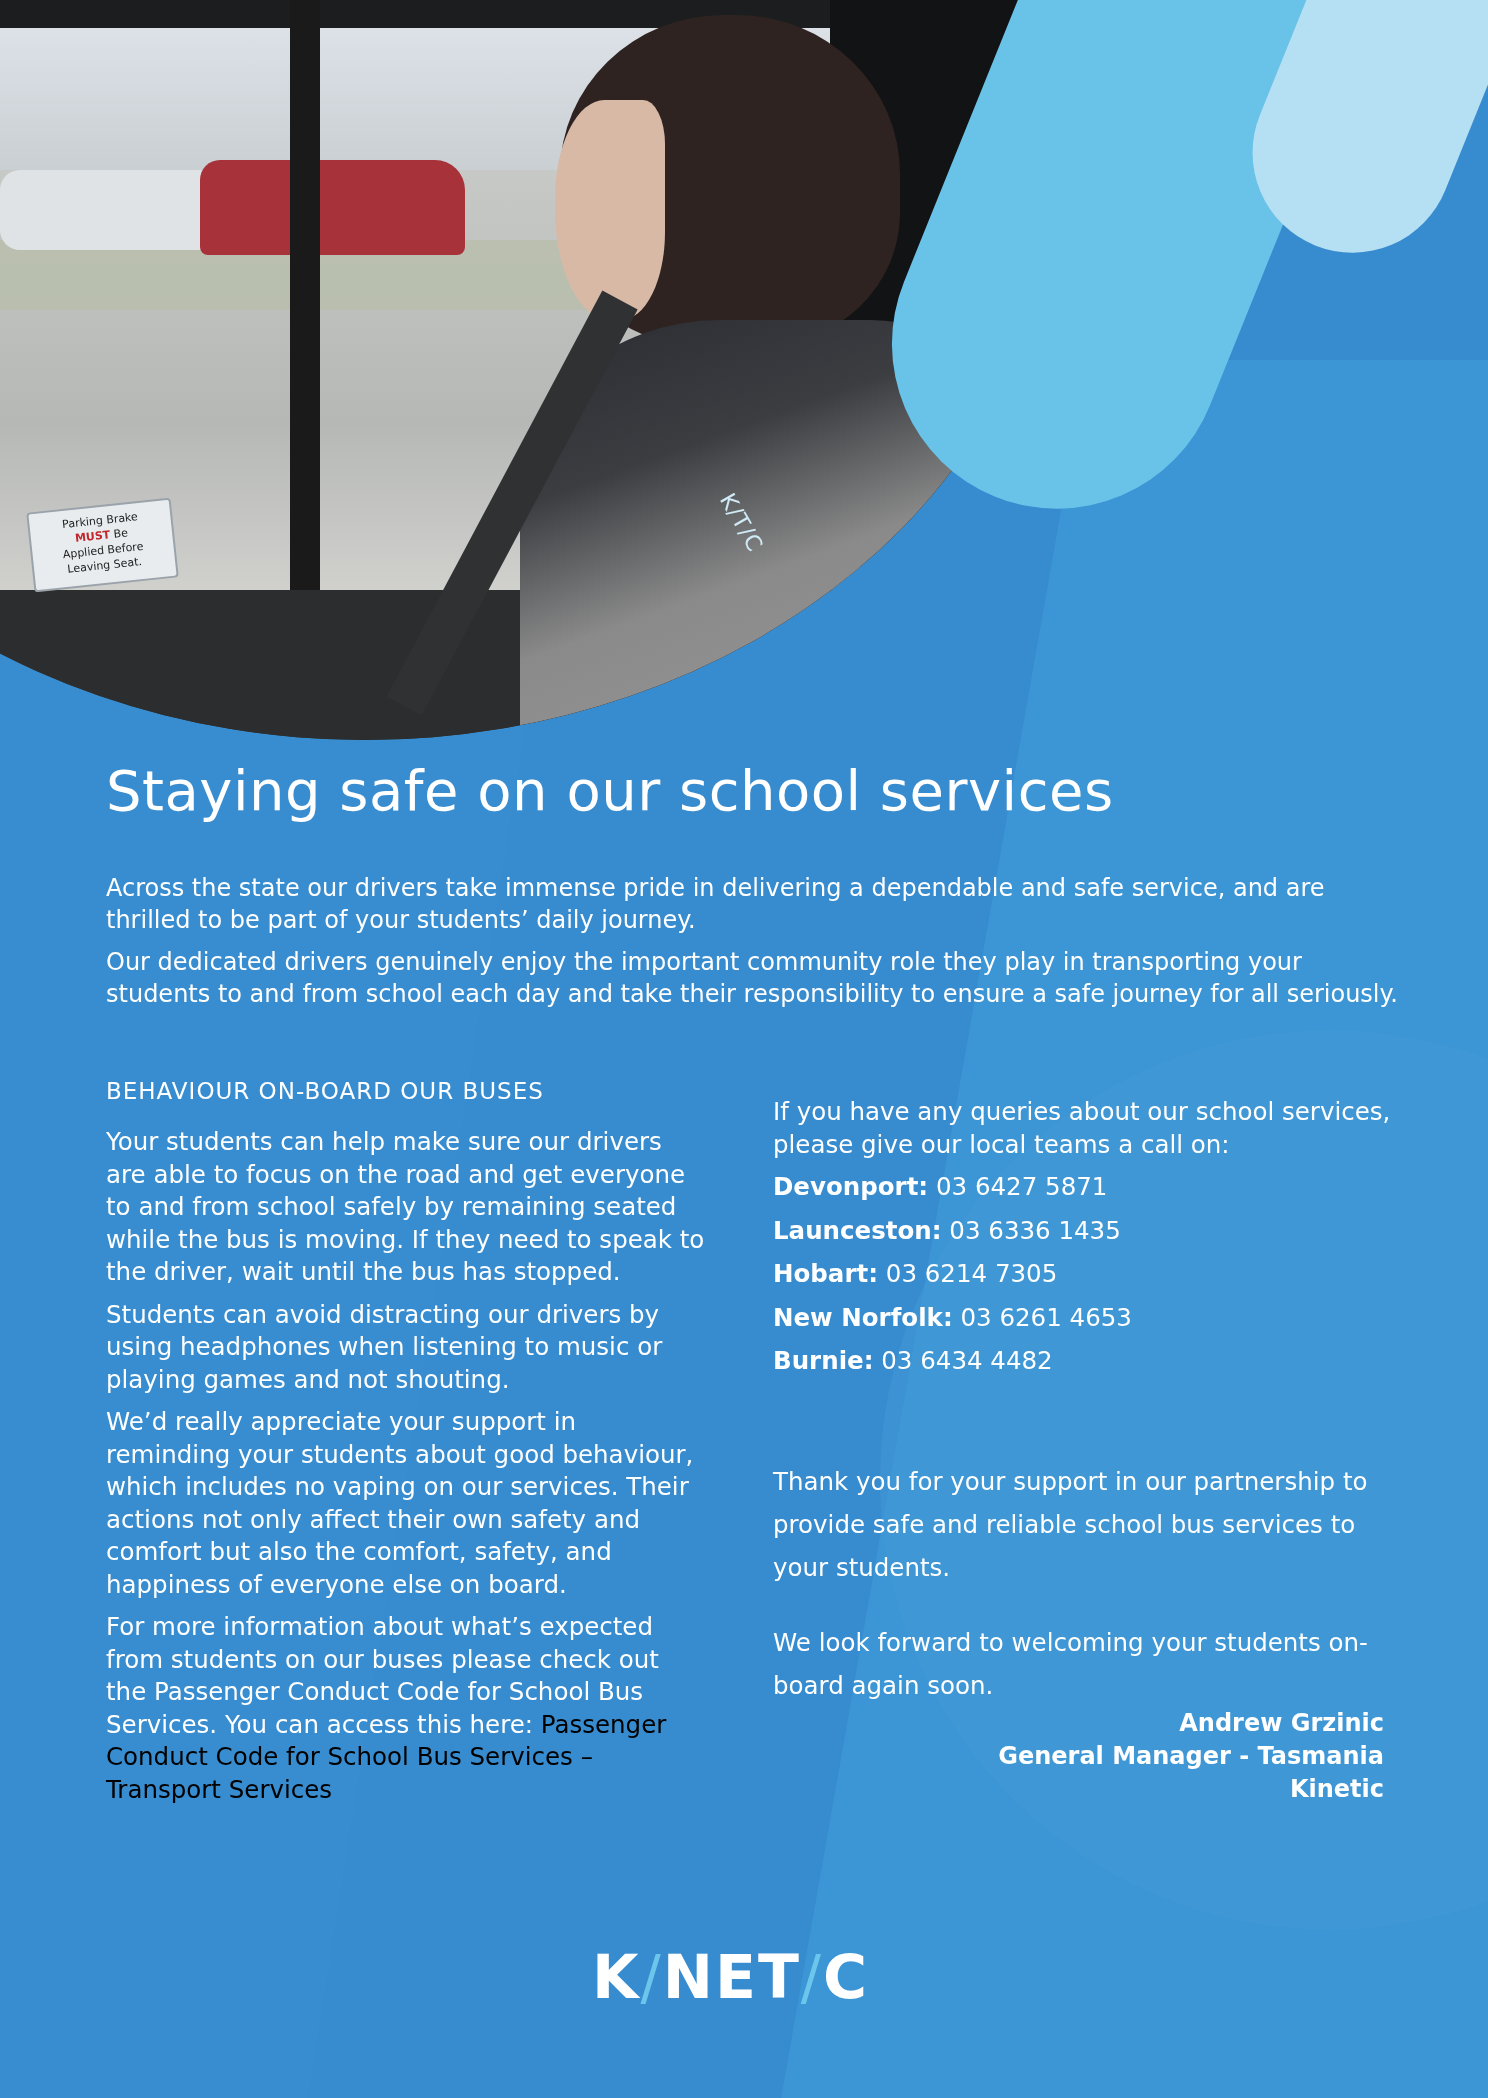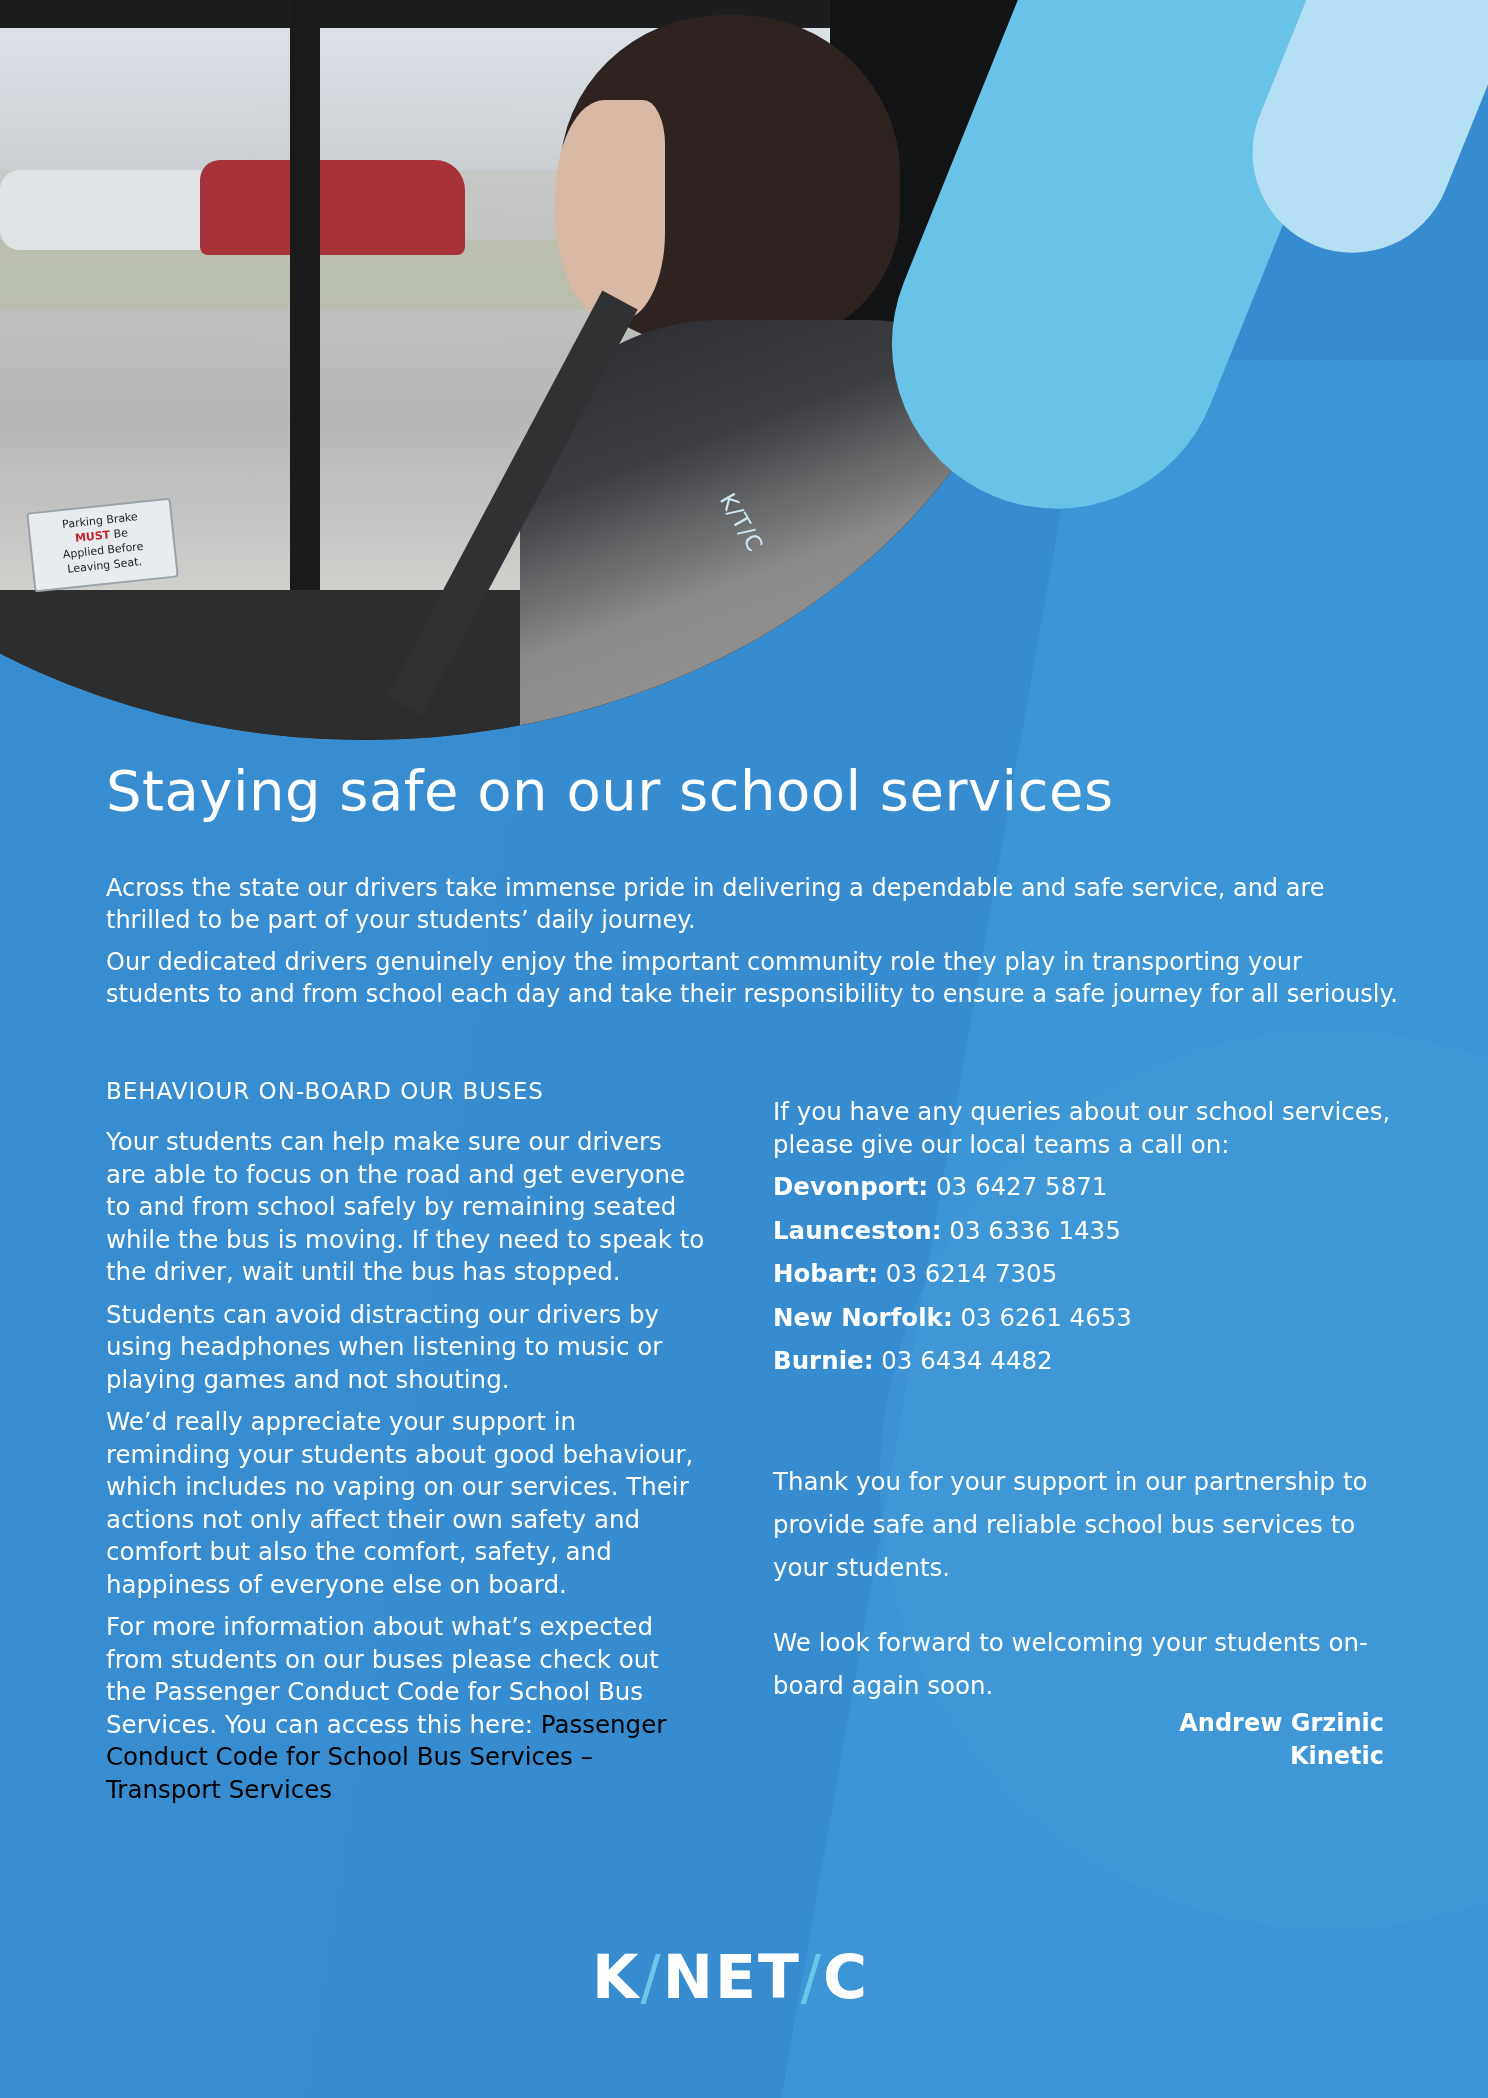--- a/index.html
+++ b/index.html
@@ -159,19 +159,20 @@
     </div>
   </div>
 
   <div class="thanks">
     <p>Thank you for your support in our partnership to provide safe and reliable school bus services to your students.</p>
     <p>We look forward to welcoming your students on-board again soon.</p>
   </div>
 
   <div class="signature">
     <div>Andrew Grzinic</div>
+    <div>General Manager - Tasmania</div>
     <div>Kinetic</div>
   </div>
 
   <div class="brand-logo">
     <span>K</span><span class="slash">/</span><span>NET</span><span class="slash">/</span><span>C</span>
   </div>
 </div>
 
 </body></html>

